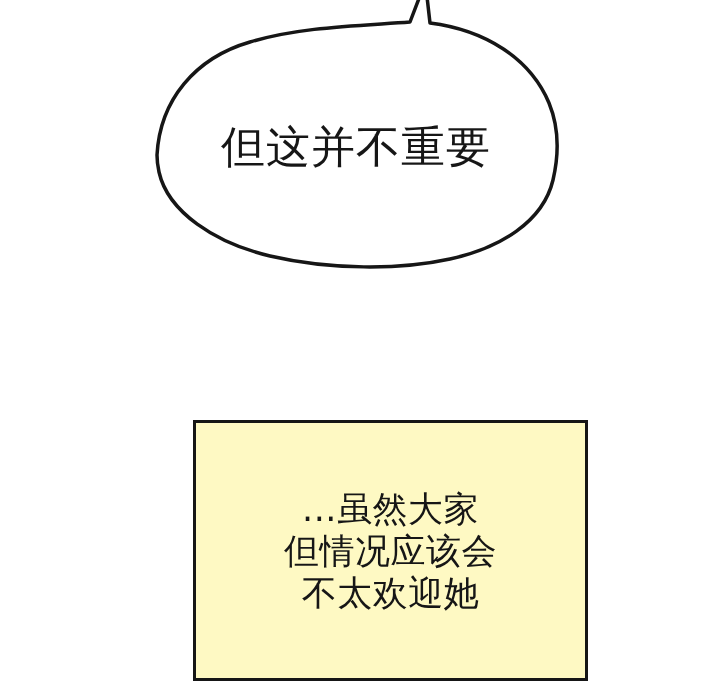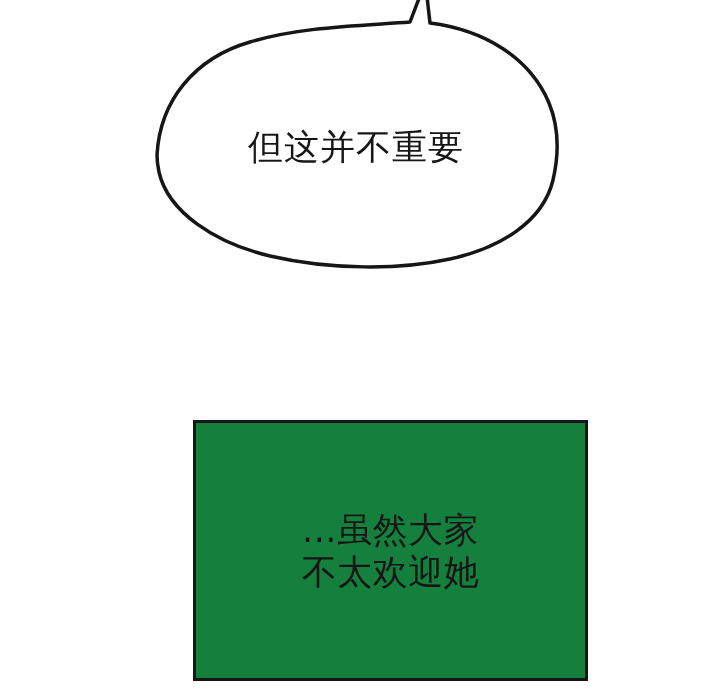--- a/index.html
+++ b/index.html
@@ -23,35 +23,35 @@
     width: 720px;
     height: 700px;
     display: block;
   }
   .bubble-text {
     position: absolute;
     left: 156px;
     top: 125px;
     width: 400px;
     text-align: center;
-    font-size: 35px;
+    font-size: 44px;
     line-height: 44px;
     letter-spacing: 1px;
     font-weight: 400;
     white-space: nowrap;
   }
   .caption-box {
     position: absolute;
     left: 193px;
     top: 420px;
     width: 395px;
     height: 261px;
     box-sizing: border-box;
     border: 3px solid #161616;
-    background: #15803d;
+    background: #fef9c3;
     display: flex;
     flex-direction: column;
     justify-content: center;
     align-items: center;
   }
   .caption-line {
     font-size: 35px;
     line-height: 42px;
     text-align: center;
     letter-spacing: 0.5px;
@@ -77,16 +77,17 @@
              C 400,270 330,270 270,256
              C 215,243 168,212 159,172
              C 157,163 157,158 157,155
              Z" fill="#ffffff" stroke="#161616" stroke-width="3.5" stroke-linejoin="round" stroke-linecap="round"></path>
   </svg>
 
   <div class="bubble-text">但这并不重要</div>
 
   <div class="caption-box">
     <div class="caption-line">...虽然大家</div>
+    <div class="caption-line">但情况应该会</div>
     <div class="caption-line">不太欢迎她</div>
   </div>
 
 </div>
 
 </body></html>

